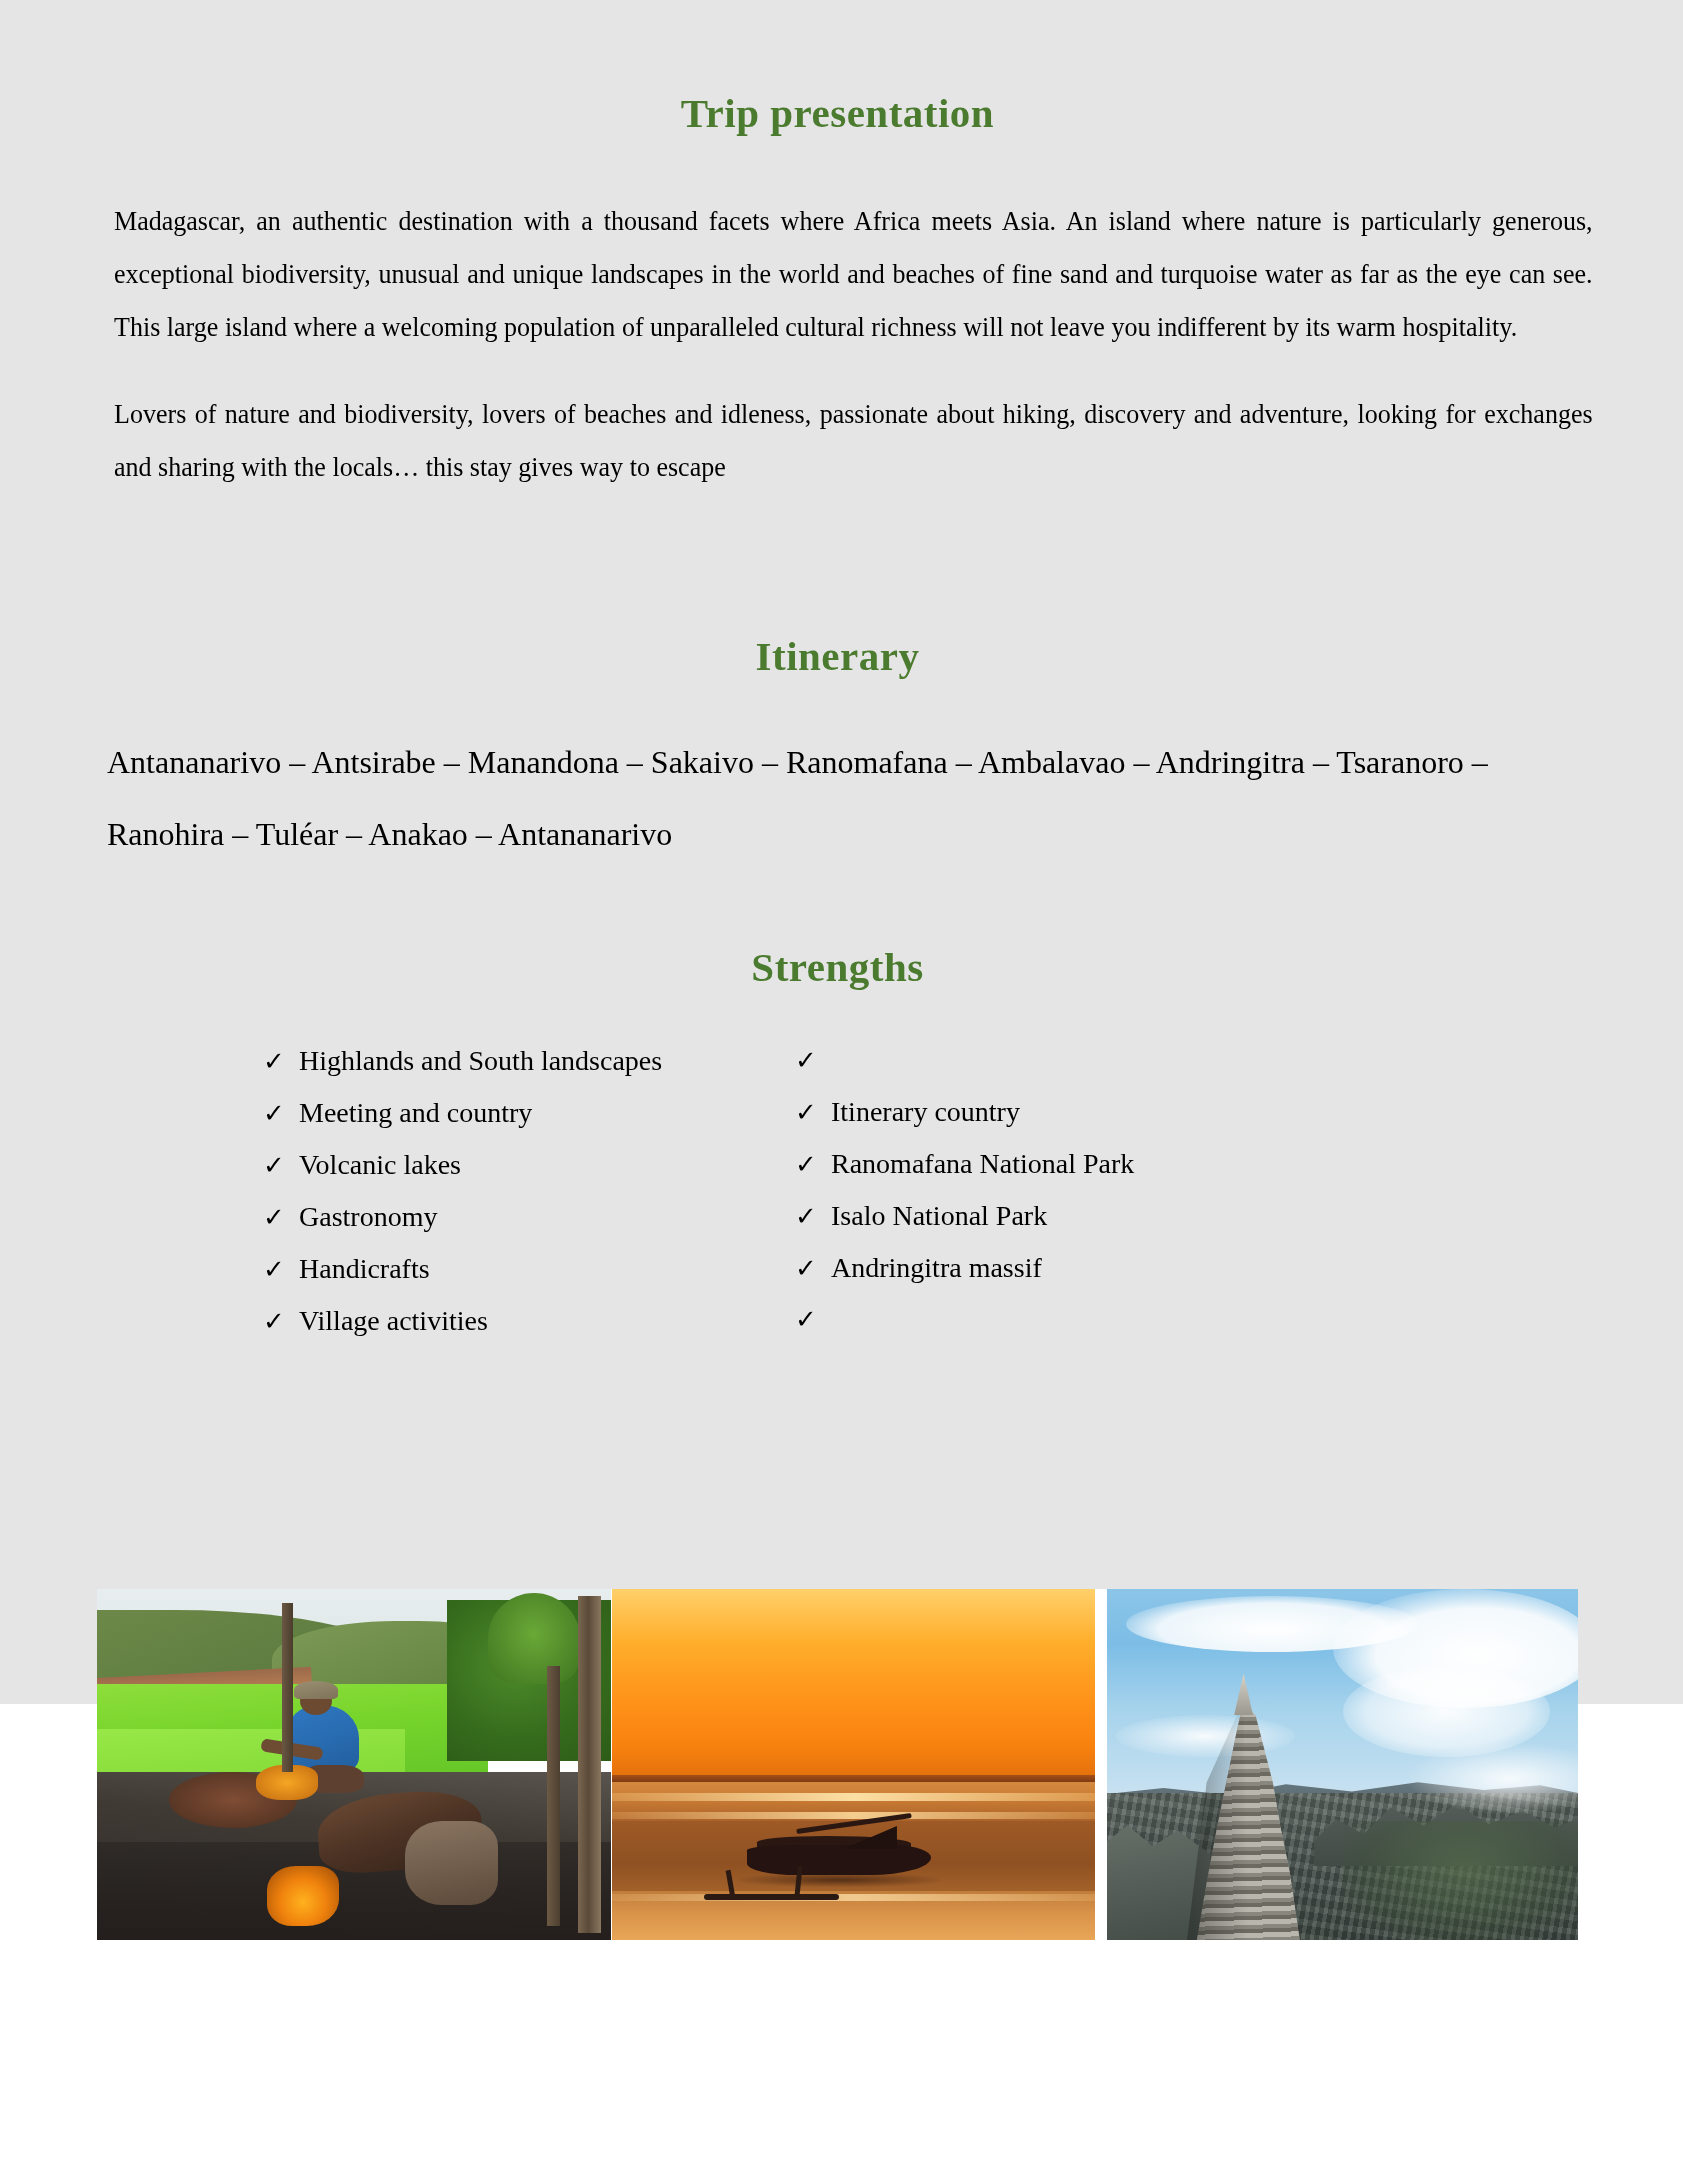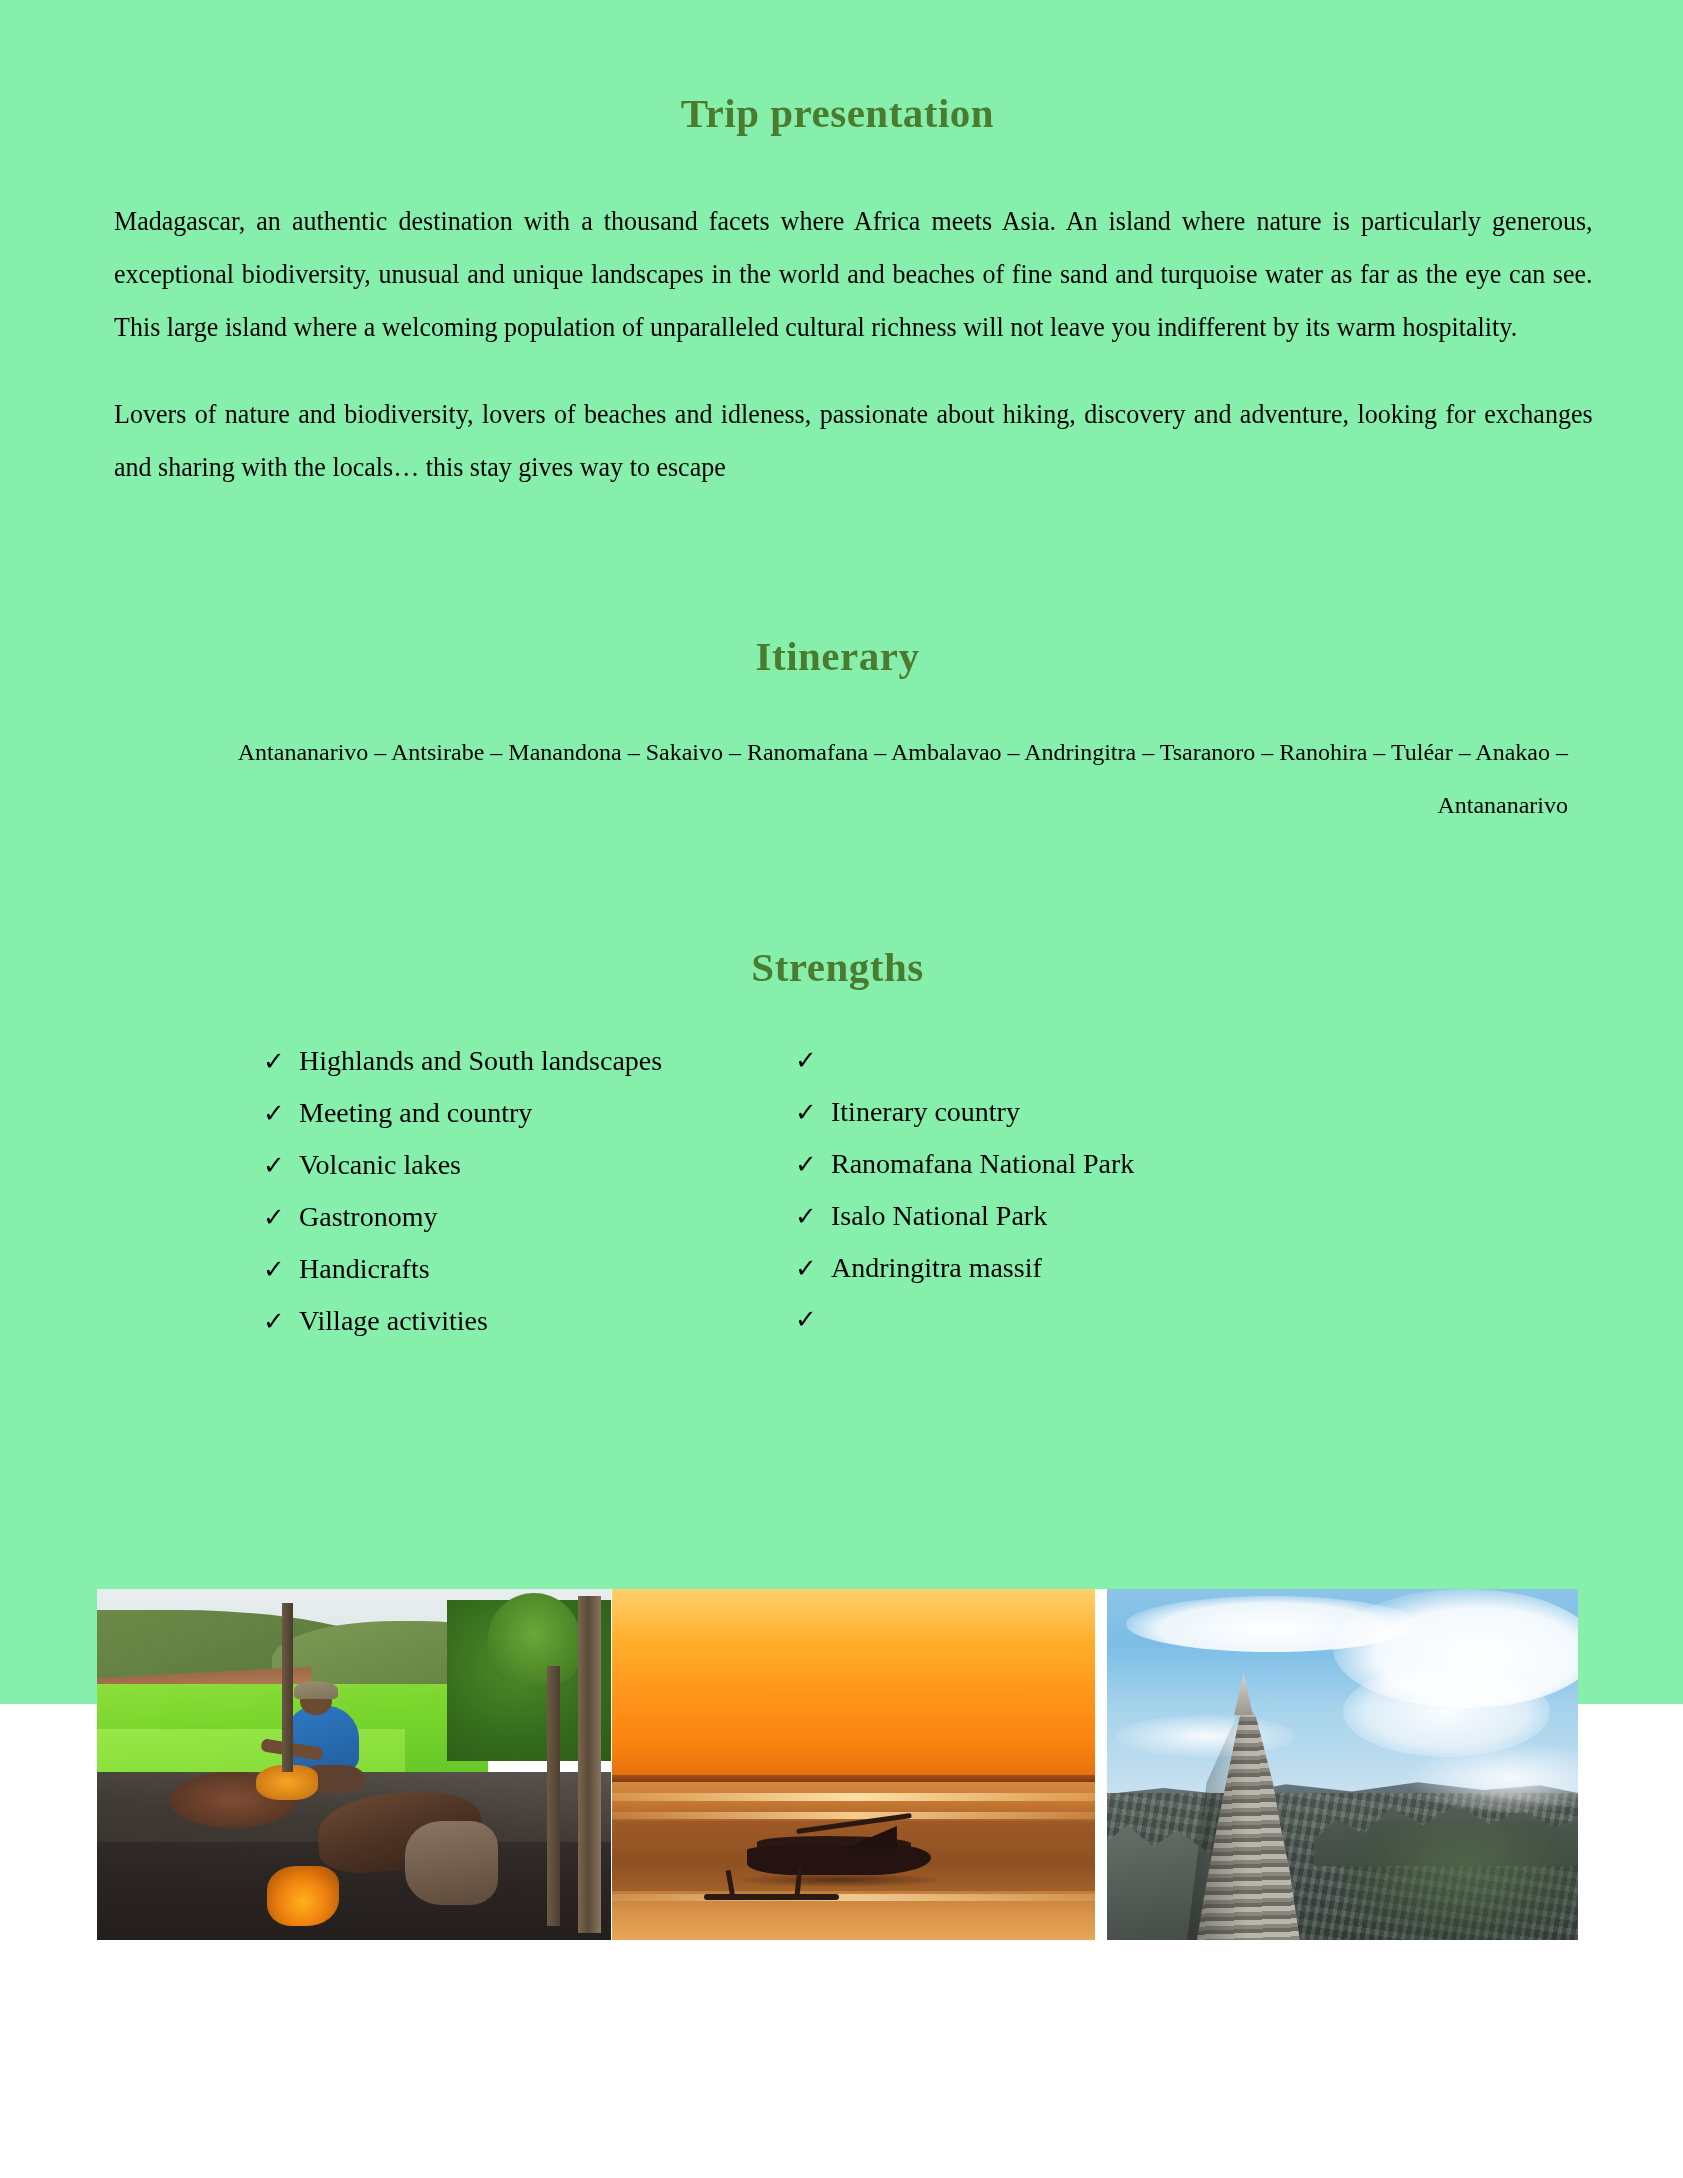--- a/index.html
+++ b/index.html
@@ -15,21 +15,21 @@
     color: #000000;
     overflow: hidden;
   }
 
   .page {
     position: absolute;
     left: 0;
     top: 0;
     width: 1683px;
     height: 1704px;
-    background: #86efac;
+    background: #e5e5e5;
   }
 
   .content {
     position: absolute;
     left: 97px;
     top: 0;
     width: 1481px;
   }
 
   
@@ -69,23 +69,23 @@
 
   
   .itinerary-block {
     position: absolute;
     left: 0;
     top: 726px;
     width: 1481px;
   }
   p.itinerary-text {
     margin: 0;
-    font-size: 24px;
-    line-height: 53px;
-    text-align: right;
+    font-size: 32px;
+    line-height: 72px;
+    text-align: left;
     padding: 0 10px;
   }
 
   
   .strengths-block {
     position: absolute;
     left: 0;
     top: 1035px;
     width: 1481px;
     display: flex;

